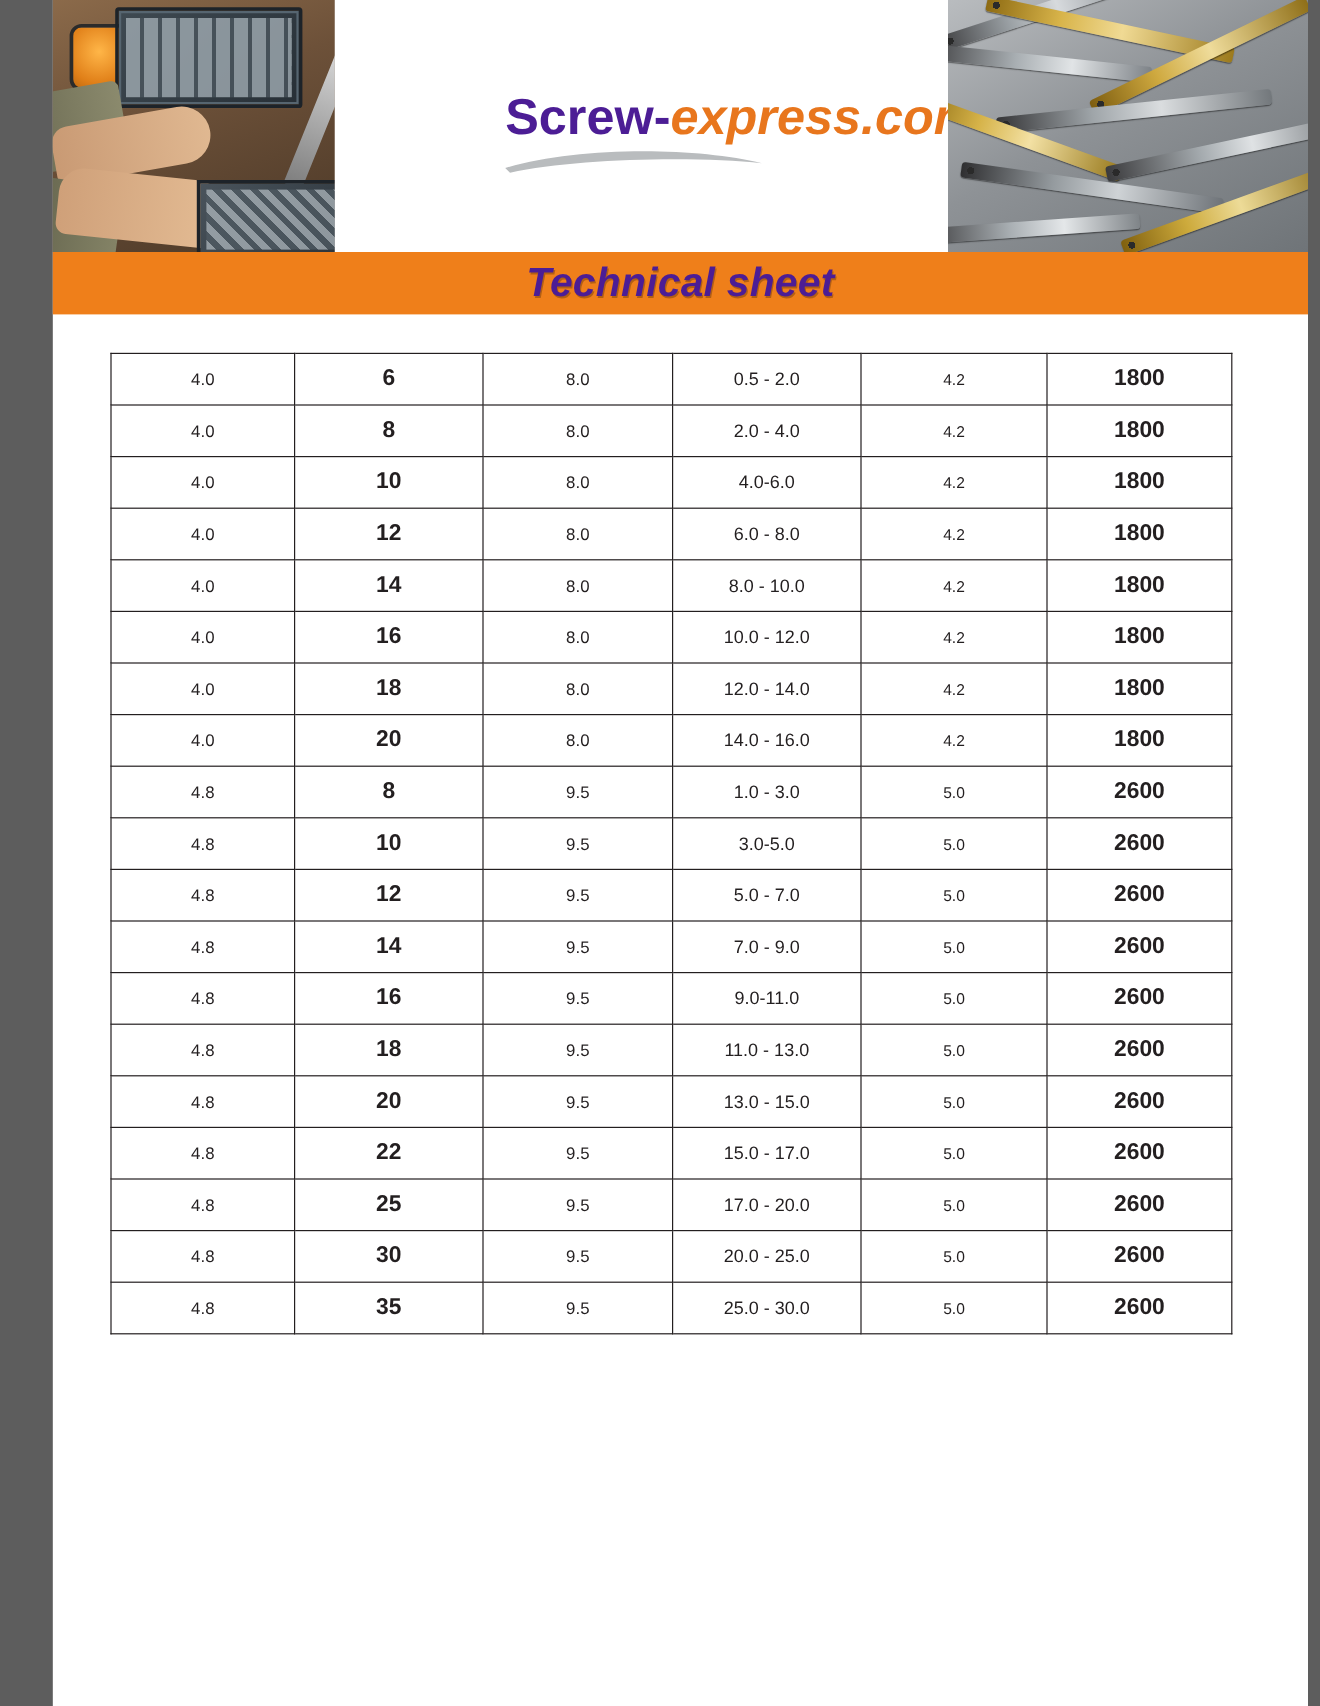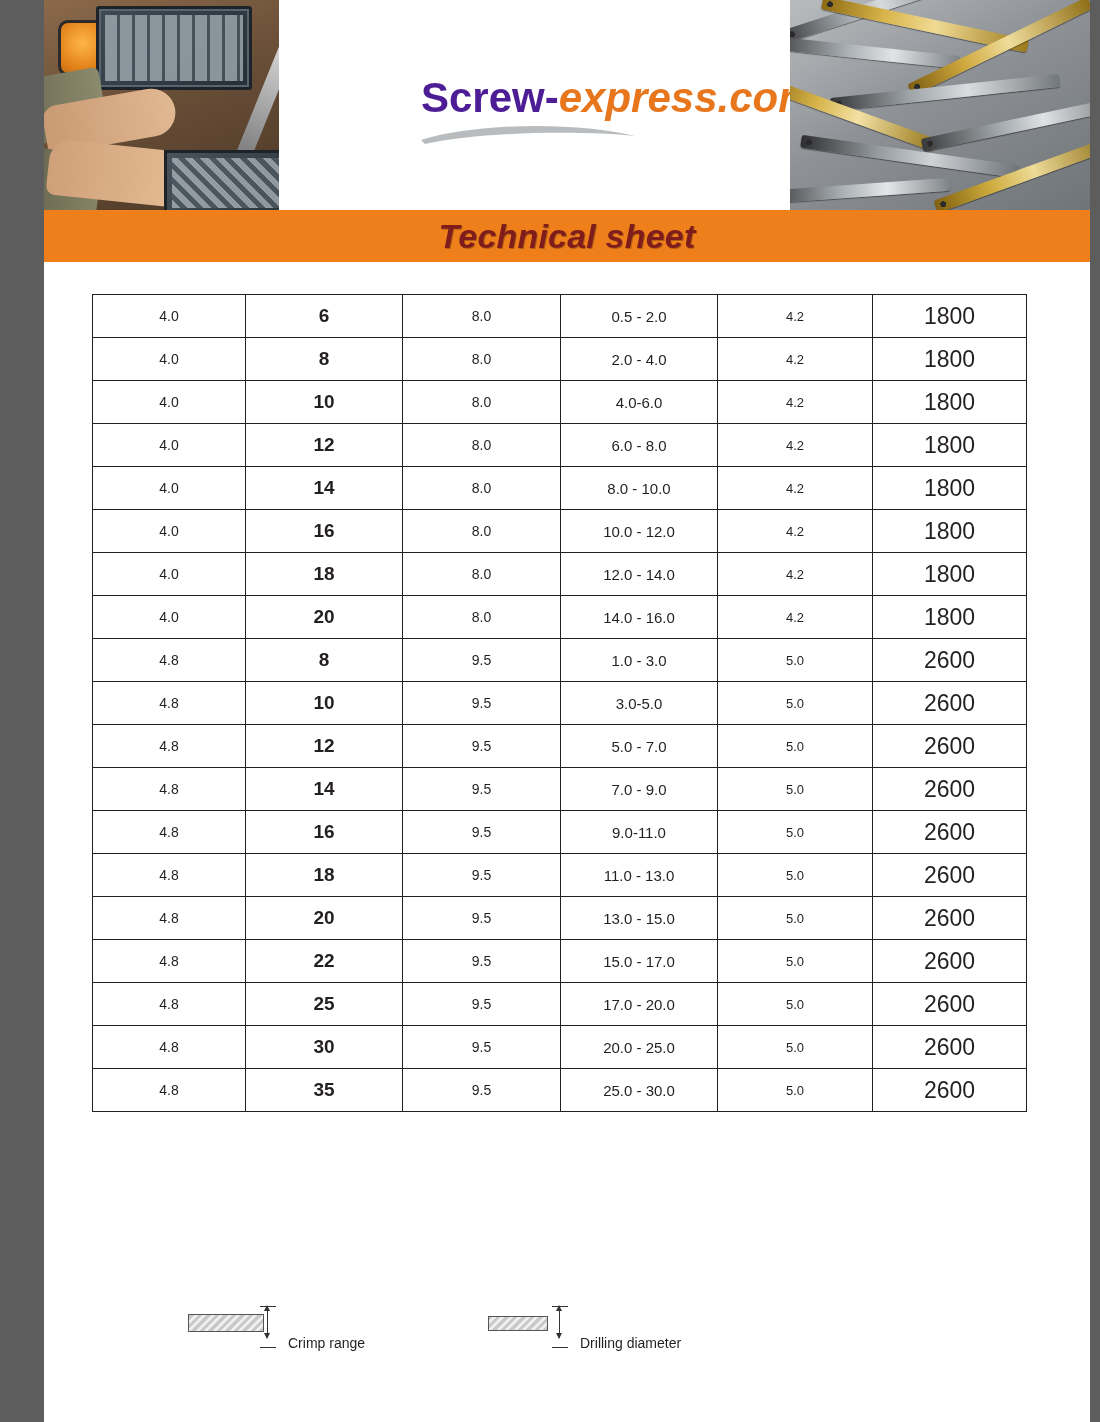--- a/index.html
+++ b/index.html
@@ -214,21 +214,21 @@
     left: 44px;
     top: 210px;
     width: 1046px;
     height: 52px;
     background: #ef7f1a;
     display: flex;
     align-items: center;
     justify-content: center;
   }
   .title-bar .title {
-    color: #7f1d1d;
+    color: #4c1d95;
     font-size: 34px;
     font-weight: bold;
     font-style: italic;
     letter-spacing: 0.2px;
     text-shadow: 1px 1px 0 rgba(0,0,0,.25);
   }
 
   
   .table-wrap {
     position: absolute;
@@ -246,21 +246,21 @@
     height: 40px;
     text-align: center;
     vertical-align: middle;
     color: #231f20;
   }
   .c0 { width: 150px; font-size: 14px; }
   .c1 { width: 154px; font-size: 19px; font-weight: bold; }
   .c2 { width: 155px; font-size: 14px; }
   .c3 { width: 154px; font-size: 15px; }
   .c4 { width: 152px; font-size: 13px; }
-  .c5 { width: 151px; font-size: 23px; font-weight: normal; }
+  .c5 { width: 151px; font-size: 19px; font-weight: bold; }
 
   
   .legend {
     position: absolute;
     left: 150px;
     top: 1300px;
     width: 700px;
     height: 70px;
   }
   .legend-item {
@@ -532,38 +532,15 @@
             <td class="c1">35</td>
             <td class="c2">9.5</td>
             <td class="c3">25.0 - 30.0</td>
             <td class="c4">5.0</td>
             <td class="c5">2600</td>
           </tr>
         </tbody>
     </table>
   </div>
 
-  <div class="legend">
-
-    <div class="legend-item one">
-      <div class="sym">
-        <div class="plate"></div>
-        <div class="tick-top"></div>
-        <div class="tick-bot"></div>
-        <div class="arrow"></div>
-      </div>
-      <div class="legend-label">Crimp range</div>
-    </div>
-
-    <div class="legend-item two">
-      <div class="sym">
-        <div class="plate narrow"></div>
-        <div class="tick-top"></div>
-        <div class="tick-bot"></div>
-        <div class="arrow"></div>
-      </div>
-      <div class="legend-label">Drilling diameter</div>
-    </div>
-
-  </div>
 
 
 </div>
 
 </body></html>

